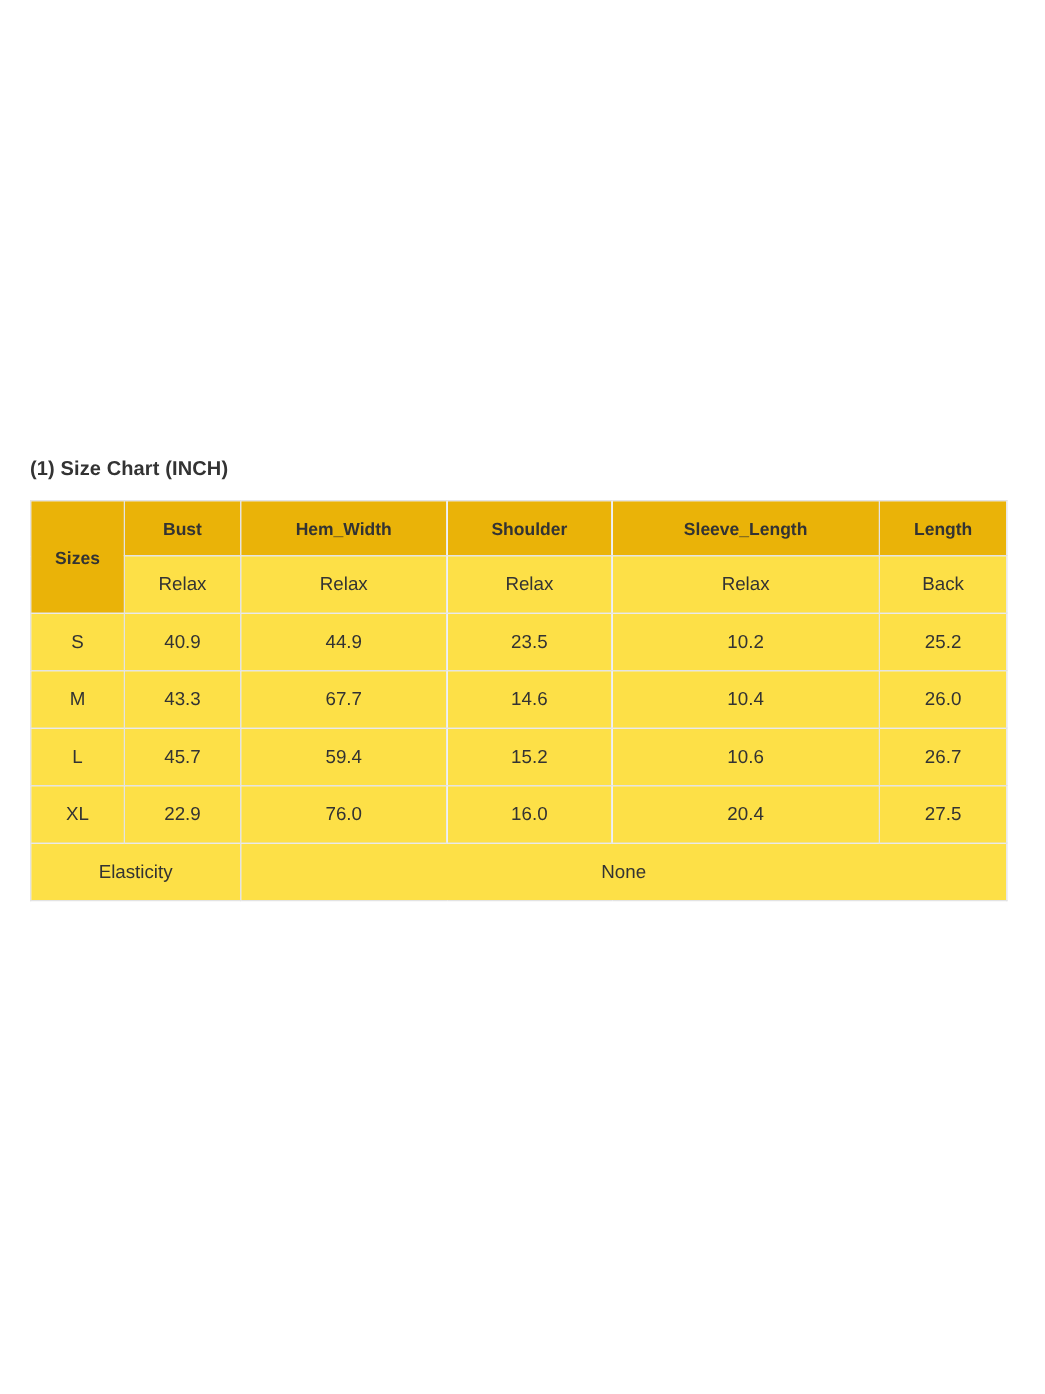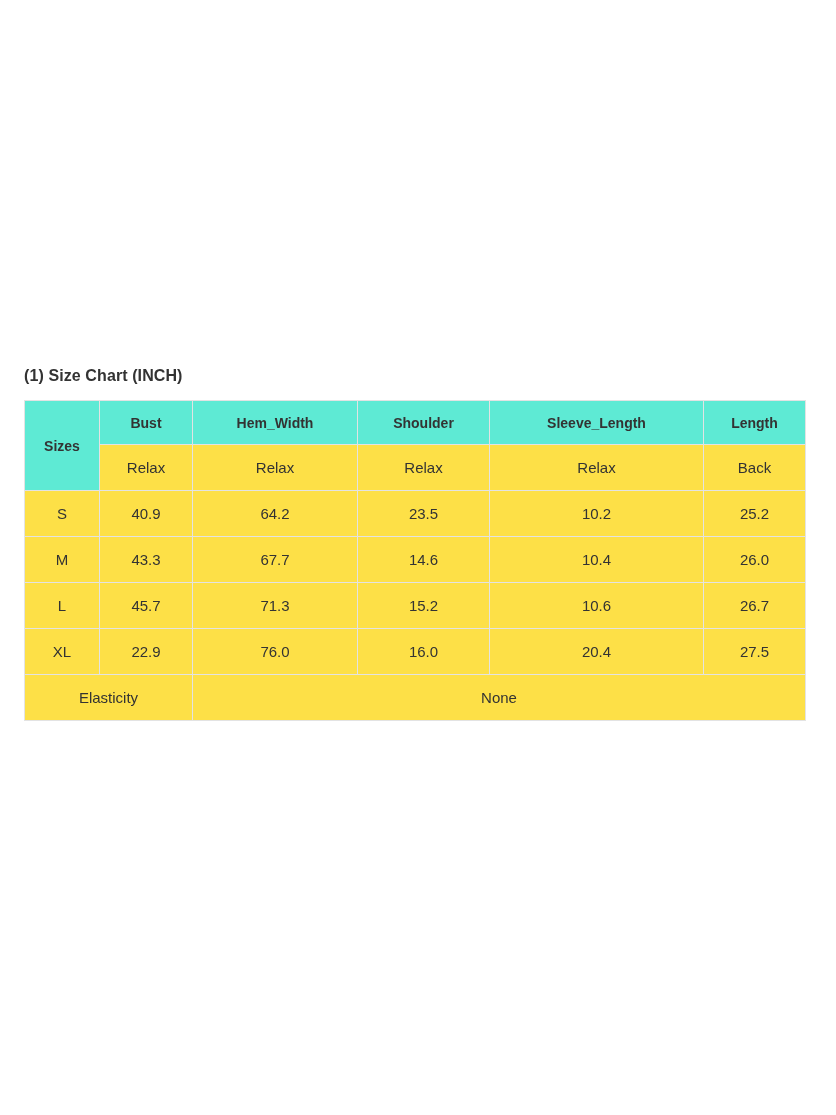--- a/index.html
+++ b/index.html
@@ -37,21 +37,21 @@
     font-size: 15px;
     font-weight: normal;
     color: #333333;
     background: #fde047;
     padding: 0 4px;
     overflow: hidden;
     white-space: nowrap;
   }
   table.size-chart tr.hdr-main th {
     height: 44px;
-    background: #5eead4;
+    background: #eab308;
     font-size: 14px;
     font-weight: bold;
   }
   table.size-chart th.sizes-cell {
     background: #f7f7f7;
     font-size: 14px;
     font-weight: bold;
   }
   table.size-chart tr.hdr-sub td { height: 46px; }
   table.size-chart tr.data-row td { height: 46px; }
@@ -94,39 +94,39 @@
         <td>Relax</td>
         <td>Relax</td>
         <td>Relax</td>
         <td>Relax</td>
         <td>Back</td>
       </tr>
 
       <tr class="data-row">
         <td>S</td>
         <td>40.9</td>
-        <td>64.2</td>
+        <td>44.9</td>
         <td>23.5</td>
         <td>10.2</td>
         <td>25.2</td>
       </tr>
 
       <tr class="data-row">
         <td>M</td>
         <td>43.3</td>
         <td>67.7</td>
         <td>14.6</td>
         <td>10.4</td>
         <td>26.0</td>
       </tr>
 
       <tr class="data-row">
         <td>L</td>
         <td>45.7</td>
-        <td>71.3</td>
+        <td>59.4</td>
         <td>15.2</td>
         <td>10.6</td>
         <td>26.7</td>
       </tr>
 
       <tr class="data-row">
         <td>XL</td>
         <td>22.9</td>
         <td>76.0</td>
         <td>16.0</td>

